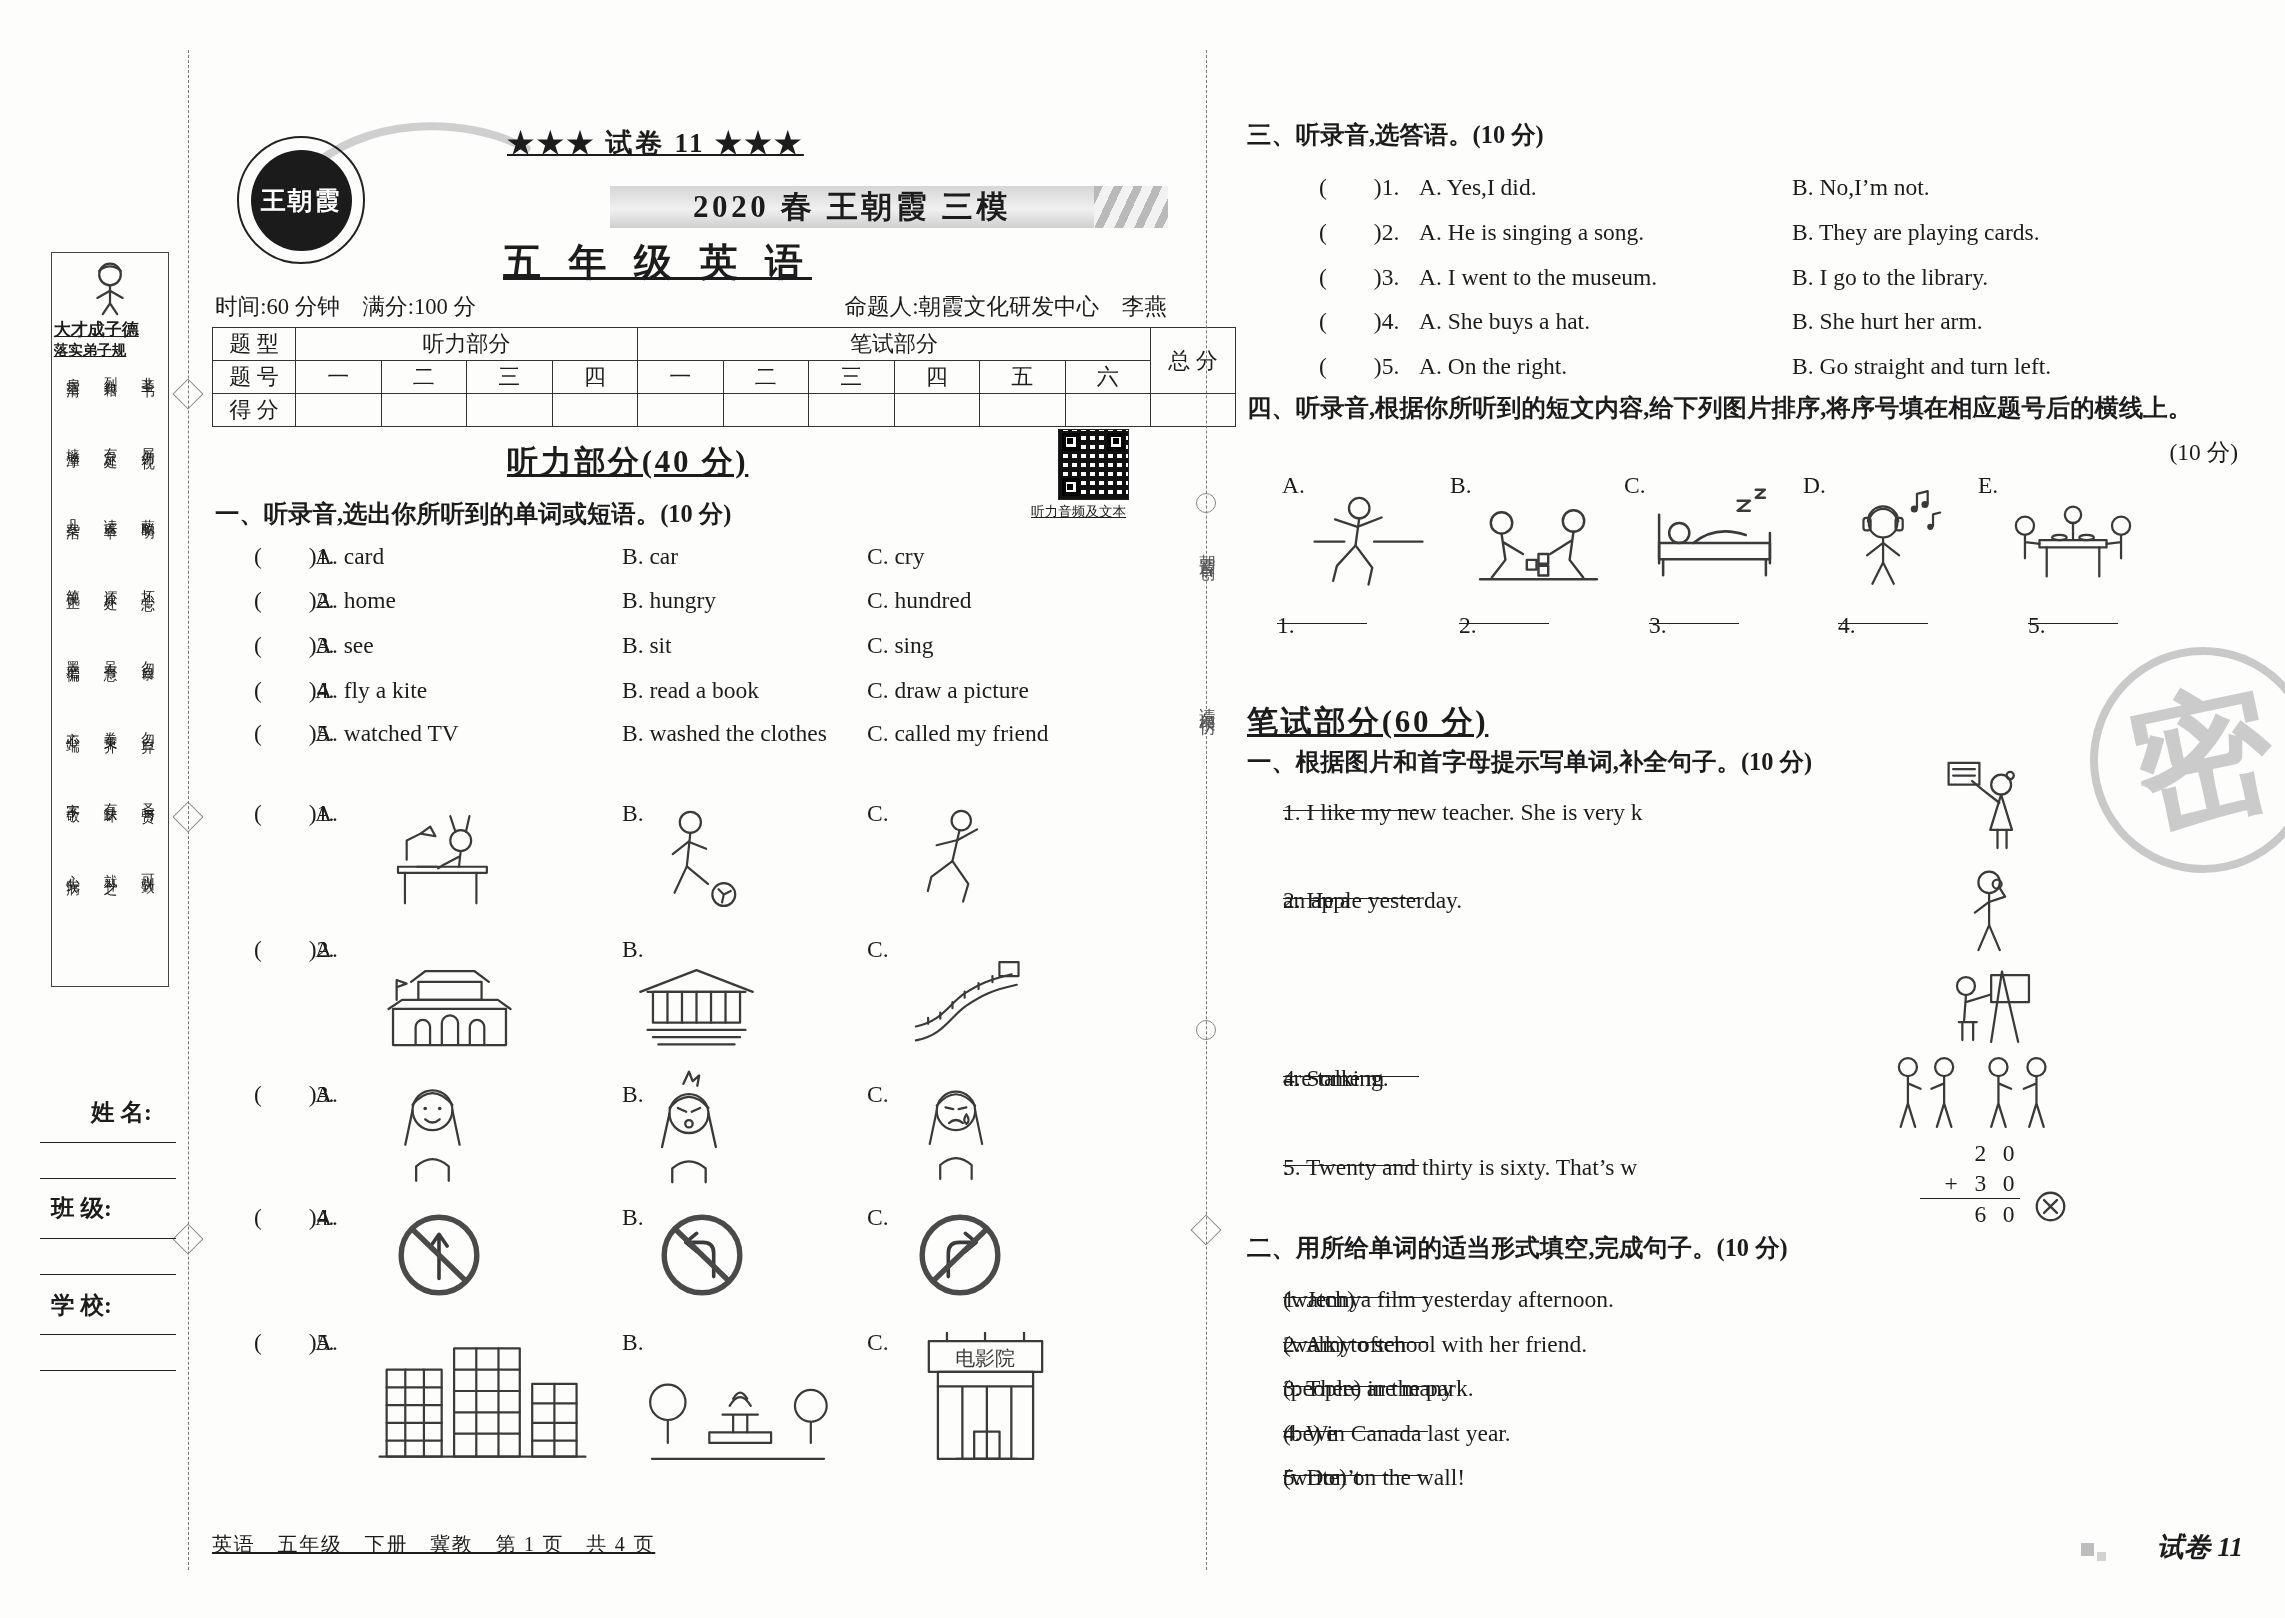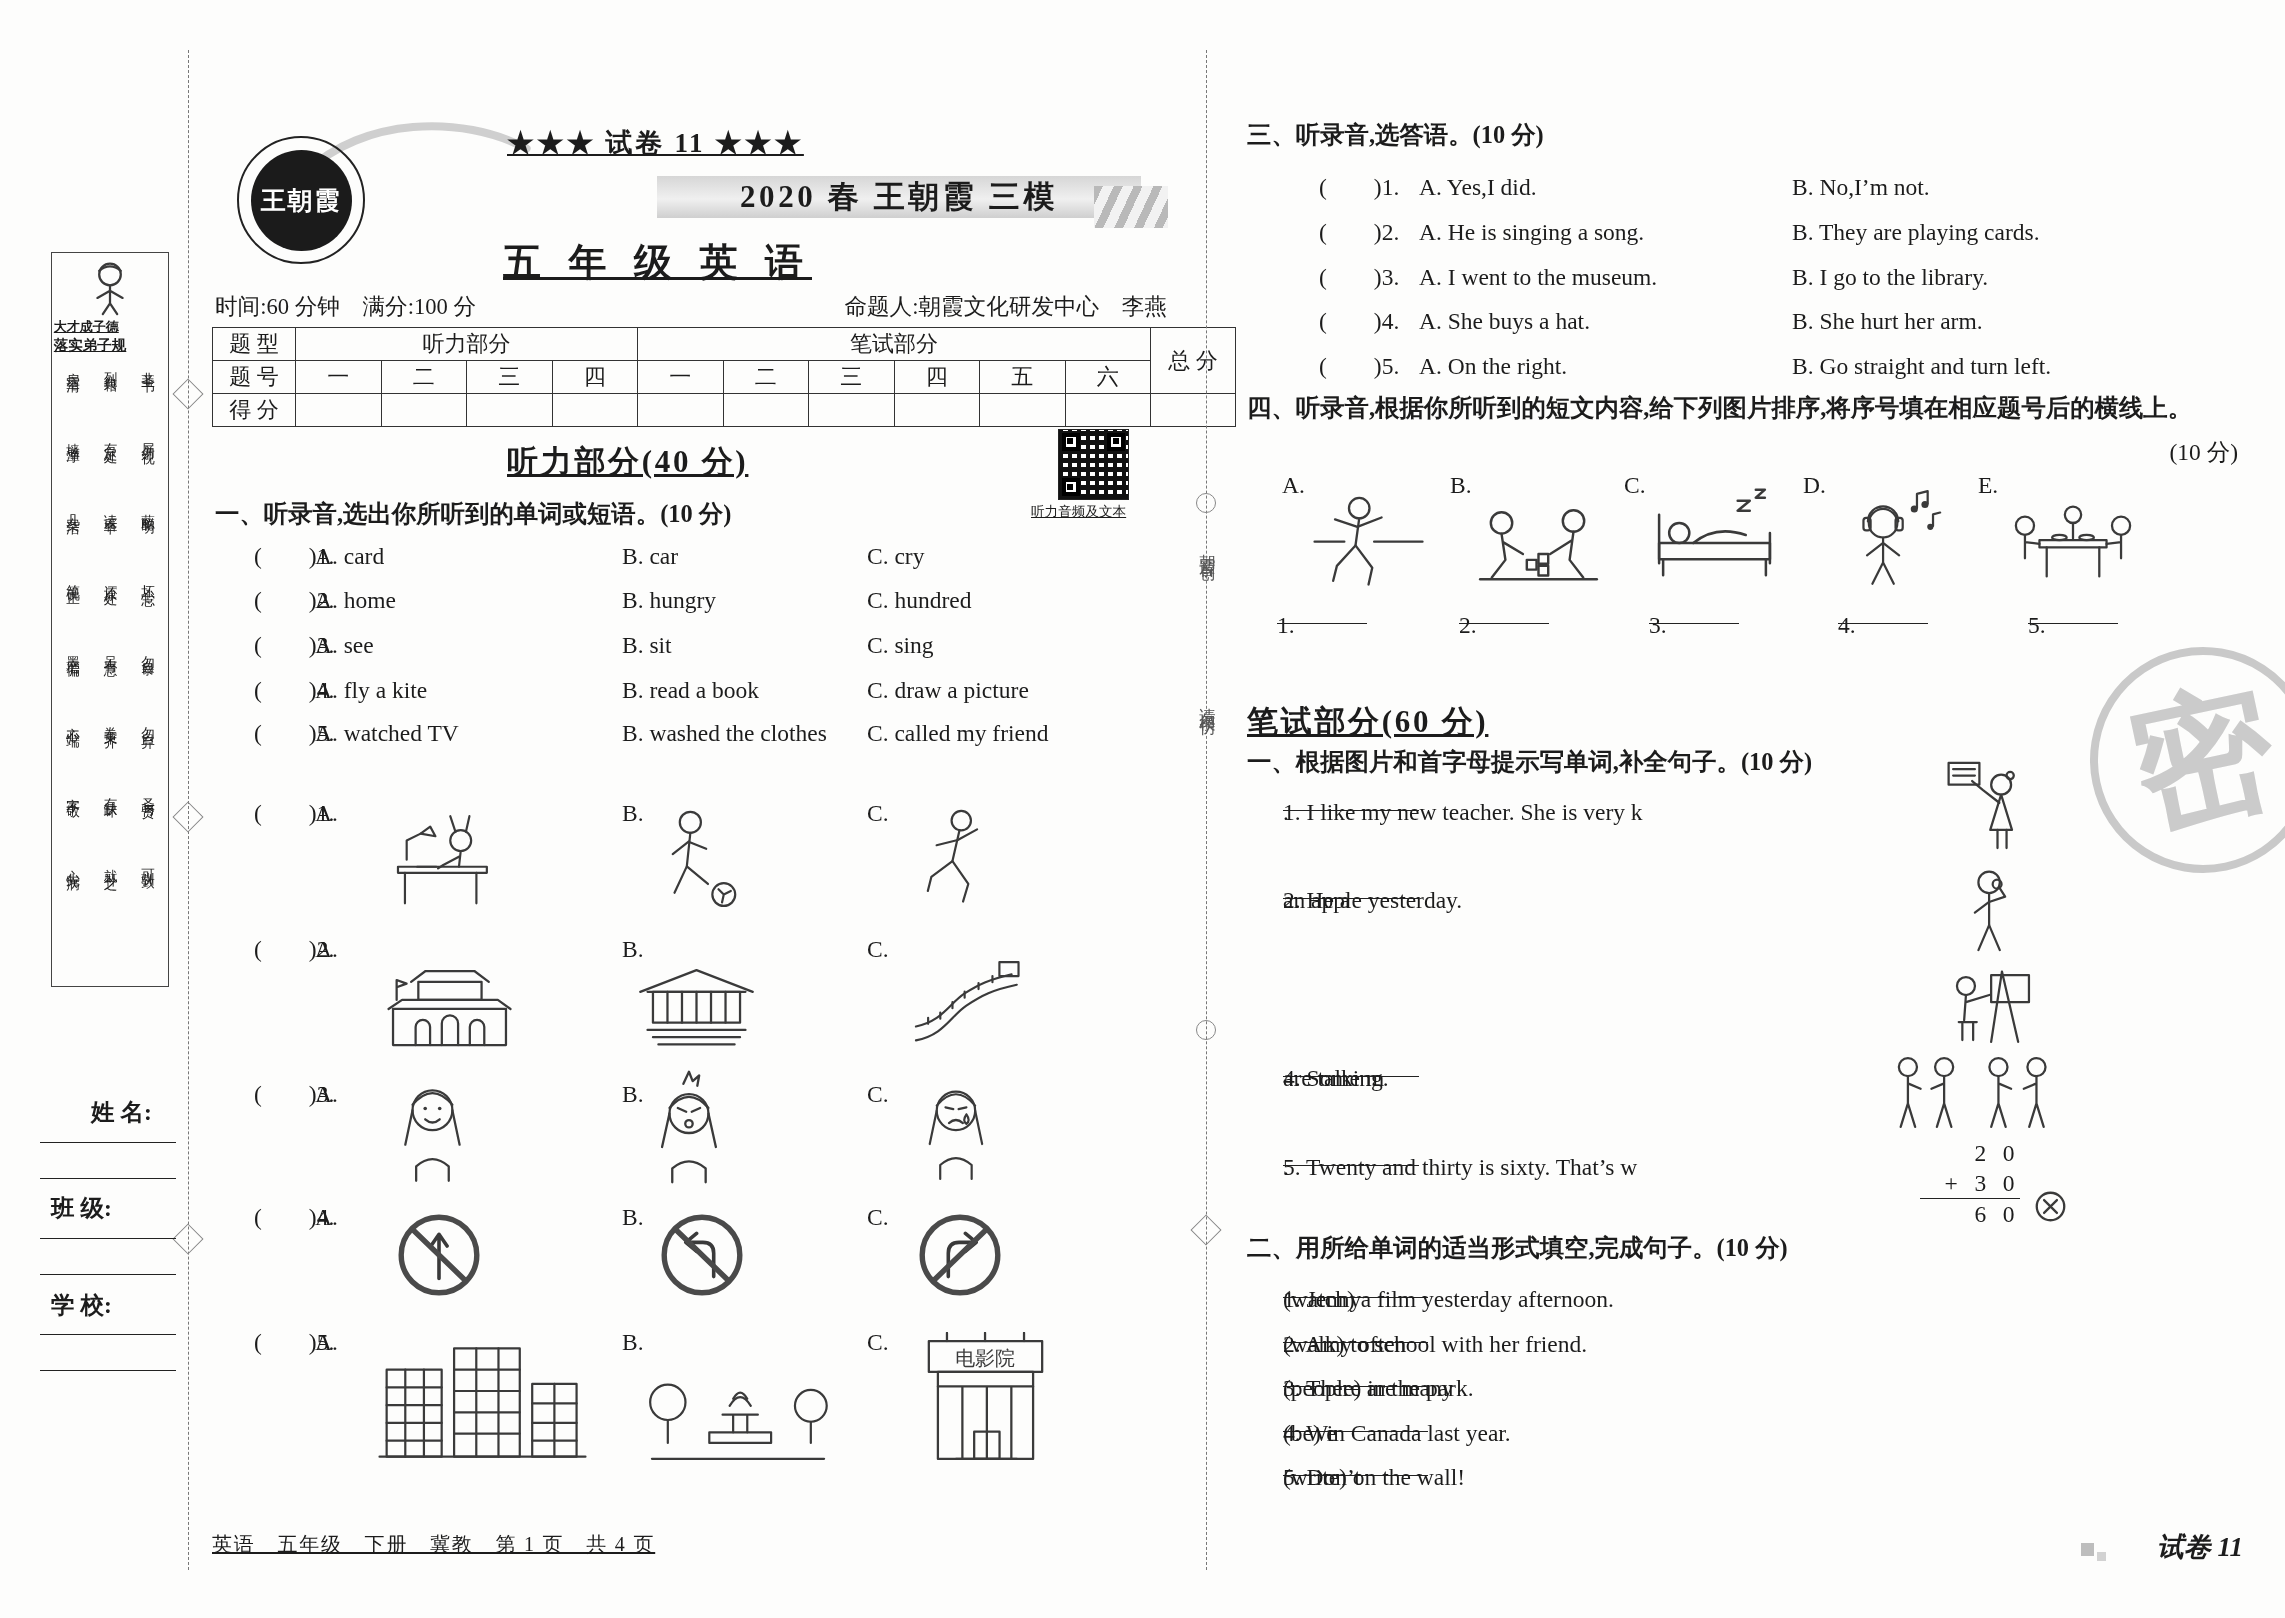--- a/index.html
+++ b/index.html
@@ -52,21 +52,21 @@
   <div class="mark" style="left:177px;top:1228px;"></div>
 
   <div class="ab" style="left:51px;top:252px;width:118px;height:735px;border:1.8px solid #444;padding:5.4px 1.8px;">
     <div class="pic" style="position:relative;width:54px;height:60px;margin:0 auto;">
       <svg viewBox="0 0 60 66" class="sk">
         <circle cx="30" cy="18" r="12"></circle>
         <path d="M18,14 q12,-10 24,0"></path>
         <path d="M30,30 V50 M30,36 L16,44 M30,36 L44,44 M30,50 L22,62 M30,50 L38,62"></path>
       </svg>
     </div>
-    <div class="center bold" style="font-size:13px;">大才成子德</div>
+    <div class="center bold" style="font-size:17px;">大才成子德</div>
     <div class="center bold" style="font-size:14.5px;margin-bottom:5.4px;">落实弟子规</div>
     <div>
       <div style="display:flex;flex-direction:row-reverse;justify-content:space-around;height:71px;">
         <span class="vtext" style="font-size:13.6px;">非圣书</span>
         <span class="vtext" style="font-size:13.6px;">列典籍</span>
         <span class="vtext" style="font-size:13.6px;">房室清</span>
       </div>
       <div style="display:flex;flex-direction:row-reverse;justify-content:space-around;height:71px;">
         <span class="vtext" style="font-size:13.6px;">屏勿视</span>
         <span class="vtext" style="font-size:13.6px;">有定处</span>
@@ -120,21 +120,21 @@
         <path d="M8,72 C70,12 180,8 252,46" stroke="#cfcfcf" stroke-width="9" fill="none" stroke-linecap="round"></path>
       </svg>
   </div>
   <div class="ab" style="left:237px;top:136px;width:128px;height:128px;border:2.7px solid #222;border-radius:50%;
        display:flex;align-items:center;justify-content:center;">
     <div style="width:101px;height:101px;background:#1b1b1b;border-radius:50%;display:flex;align-items:center;justify-content:center;">
       <span style="color:#fff;font-size:25px;font-weight:700;letter-spacing:1.8px;">王朝霞</span>
     </div>
   </div>
   <div class="ab bold t30 center" style="left:507px;top:125px;width:543px;letter-spacing:2.7px;">★★★ 试卷 11 ★★★</div>
-  <div class="banner" style="left:610px;top:176px;width:484px;margin-left:47px;">
+  <div class="banner" style="left:610px;top:186px;width:484px;">
     <span>2020 春 王朝霞 三模</span>
   </div>
   <div class="chev" style="left:1094px;top:186px;width:74px;"></div>
   <div class="ab bold t42 center" style="left:503px;top:237px;width:470px;letter-spacing:9px;">五 年 级 英 语</div>
   <div class="ab t25" style="left:215px;top:291px;">时间:60 分钟　满分:100 分</div>
   <div class="ab t25" style="left:212px;top:291px;width:955px;text-align:right;">命题人:朝霞文化研发中心　李燕</div>
 
   <table class="score ab" style="left:212px;top:327px;width:1024px;">
     <tbody>
         <tr>

